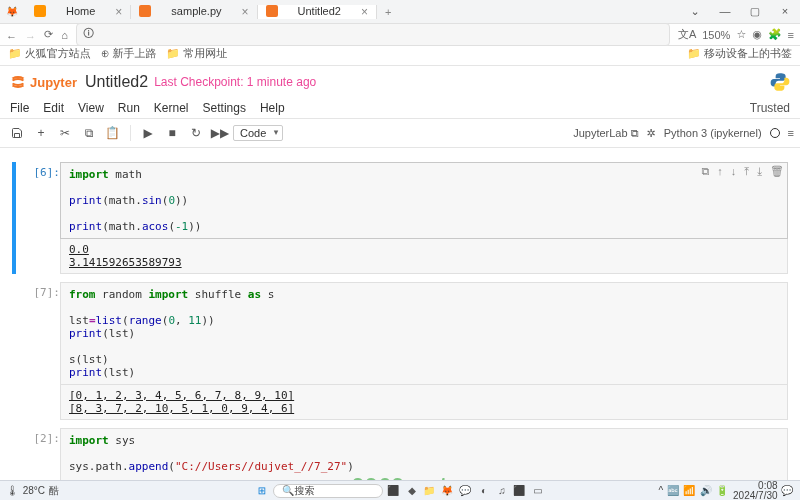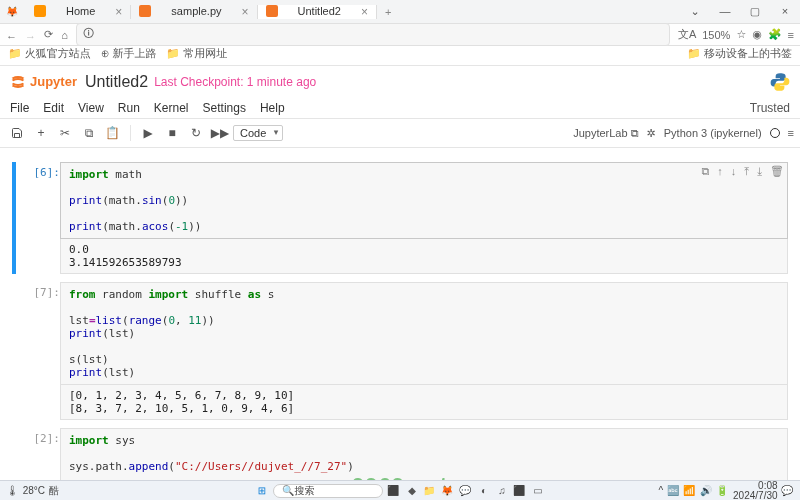--- a/index.html
+++ b/index.html
@@ -15,21 +15,21 @@
   .window-controls span { width: 30px; text-align: center; color: #555; }
 
   .addr-bar { display: flex; align-items: center; height: 22px; background: #fefefe; border-bottom: 1px solid #e0e0e0; padding: 0 6px; gap: 8px; font-size: 11px; color: #666; }
   .addr-input { flex: 1; background: #f6f6f6; border: 1px solid #e0e0e0; border-radius: 4px; padding: 1px 6px; display: flex; align-items: center; gap: 6px; }
   .addr-right { display: flex; align-items: center; gap: 6px; }
   .bookmark-bar { display: flex; align-items: flex-start; gap: 10px; height: 20px; padding: 0 8px; background: #fff; border-bottom: 1px solid #e5e5e5; font-size: 11px; color: #555; }
   .bookmark-bar .right { margin-left: auto; }
 
   
   .jp-header { display: flex; align-items: center; padding: 6px 10px; }
-  .jp-logo { color: #f37626; font-size: 13px; font-weight: 600; display: flex; gap: 4px; }
+  .jp-logo { color: #f37626; font-size: 13px; font-weight: 600; display: flex; align-items: center; gap: 4px; }
   .jp-logo .orbs { width: 16px; height: 16px; display: inline-block; position: relative; }
   .jp-logo .orbs::before, .jp-logo .orbs::after { content: ""; position: absolute; left: 0; right: 0; border: 2px solid #f37626; border-left-color: transparent; border-right-color: transparent; border-radius: 50%; }
   .jp-logo .orbs::before { height: 6px; top: 2px; }
   .jp-logo .orbs::after { height: 6px; bottom: 2px; }
   .jp-title { font-size: 16px; margin-left: 8px; }
   .jp-checkpoint { color: #ec4899; font-size: 12px; margin-left: 6px; }
   .python-logo { margin-left: auto; width: 20px; height: 20px; }
 
   .jp-menus { display: flex; align-items: center; padding: 3px 10px; border-bottom: 1px solid #e5e5e5; font-size: 12px; }
   .jp-menus span.menu { margin-right: 14px; cursor: pointer; }
@@ -46,21 +46,21 @@
   
   .cells { padding: 14px 12px 10px 12px; overflow-y: auto; height: calc(100% - 24px - 22px - 20px - 30px - 22px - 26px - 20px); }
   .cell { display: flex; margin-bottom: 8px; position: relative; }
   .cell .bar { width: 4px; background: transparent; margin-right: 10px; }
   .cell.active .bar { background: #2196f3; }
   .cell .prompt { width: 34px; text-align: right; color: #307fc1; font-family: Menlo, Consolas, monospace; font-size: 11px; padding-top: 4px; }
   .cell.inactive .prompt { color: #999; }
   .cell .body { flex: 1; }
   .code-area { background: #f7f7f7; border: 1px solid #e0e0e0; padding: 5px 8px; }
   .cell.active .code-area { border-color: #c8c8c8; }
-  .output-area { background: #f7f7f7; border: 1px solid #e0e0e0; border-top: none; padding: 4px 8px; font-family: Menlo, Consolas, monospace; font-size: 11px; color: #222; white-space: pre; }
+  .output-area { background: #f7f7f7; border: 1px solid #e0e0e0; border-top: none; padding: 4px 8px; font-family: Menlo, Consolas, monospace; font-size: 11px; color: #222; white-space: pre; text-decoration: underline; }
   .code-line { font-family: Menlo, Consolas, monospace; font-size: 11px; white-space: pre; }
   .cell-actions { position: absolute; top: 3px; right: 4px; display: flex; gap: 8px; color: #888; font-size: 11px; }
   .cell-actions span { cursor: pointer; }
 
   
   .kw { color: #008000; font-weight: bold; }
   .fn { color: #0000aa; }
   .num { color: #098658; }
   .str { color: #ba2121; }
   .op { color: #a626a4; font-weight: bold; }

